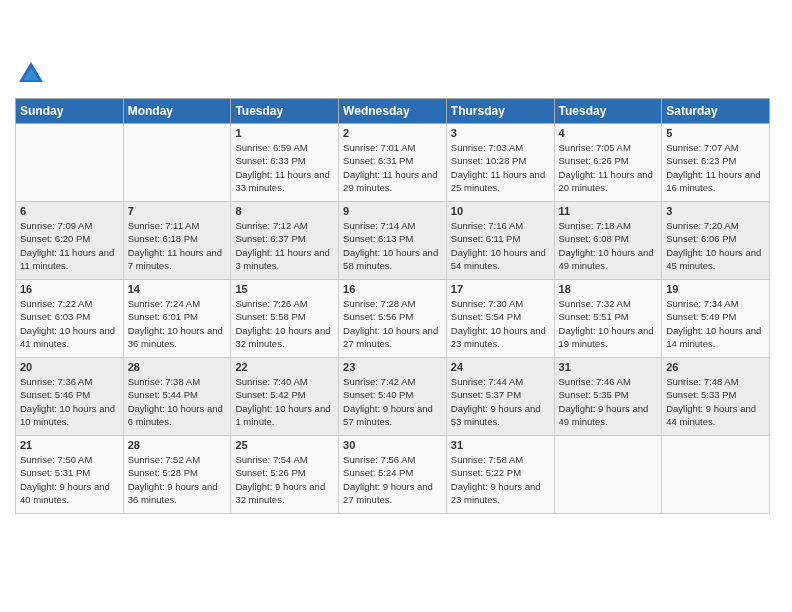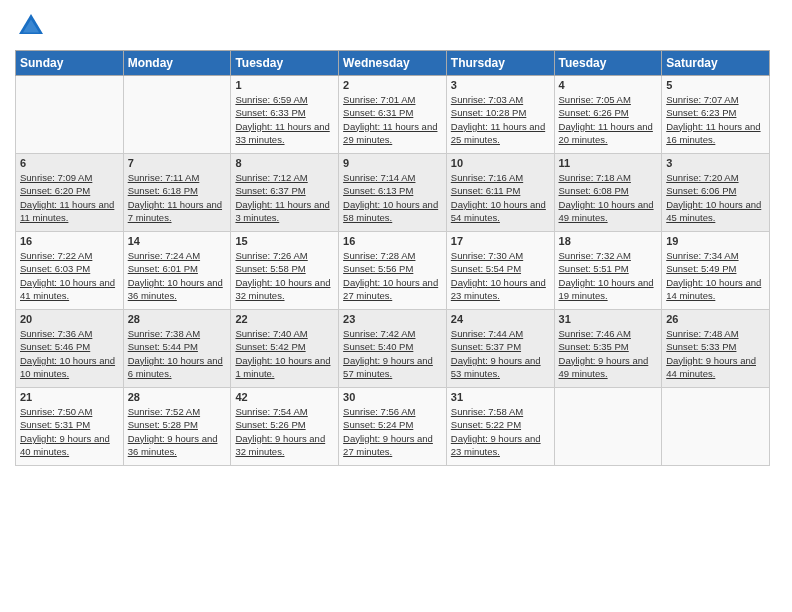--- a/index.html
+++ b/index.html
@@ -6,20 +6,21 @@
     body {
       font-family: Arial, sans-serif;
       background: #fff;
       width: 792px;
       height: 612px;
       overflow: hidden;
     }
     .container {
       width: 792px;
       padding: 10px 22px 5px 15px;
+      margin-top: 48px;
     }
     .header-row {
       display: flex;
       justify-content: space-between;
       align-items: flex-start;
       margin-bottom: 8px;
     }
     .logo {
       display: flex;
       align-items: center;
@@ -88,21 +89,20 @@
     .day-num {
       font-weight: bold;
       font-size: 11px;
       display: block;
       margin-bottom: 2px;
     }
     .day-info {
       font-size: 9.5px;
       line-height: 1.4;
       color: #333;
-      text-decoration: underline;
     }
   </style>
 </head>
 <body>
 
 <div class="container">
   <div class="header-row">
     <div class="logo">
       <svg class="logo-icon" viewBox="0 0 40 40">
         <polygon points="20,5 35,30 5,30" fill="#1a6fc4"></polygon>
@@ -333,21 +333,21 @@
 and 40 minutes.</div>
           </td>
           <td>
             <span class="day-num">28</span>
             <div class="day-info">Sunrise: 7:52 AM
 Sunset: 5:28 PM
 Daylight: 9 hours
 and 36 minutes.</div>
           </td>
           <td>
-            <span class="day-num">42</span>
+            <span class="day-num">25</span>
             <div class="day-info">Sunrise: 7:54 AM
 Sunset: 5:26 PM
 Daylight: 9 hours
 and 32 minutes.</div>
           </td>
           <td>
             <span class="day-num">30</span>
             <div class="day-info">Sunrise: 7:56 AM
 Sunset: 5:24 PM
 Daylight: 9 hours

